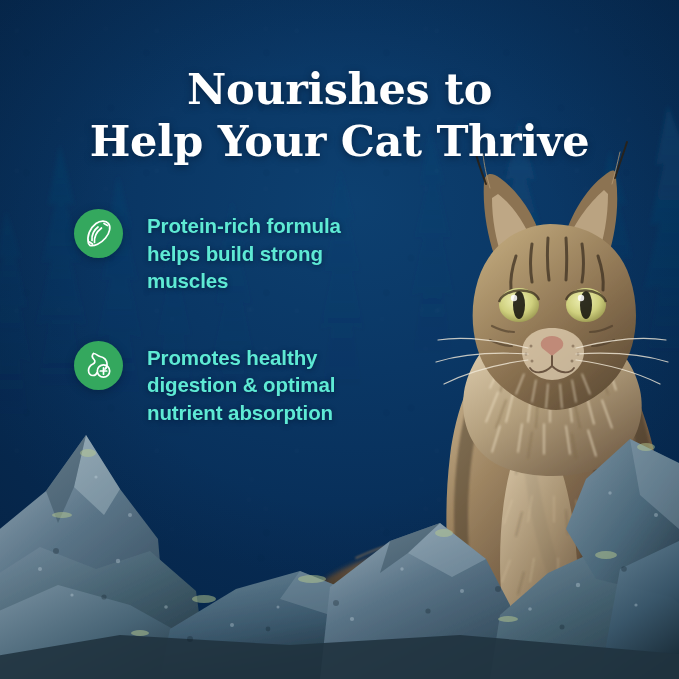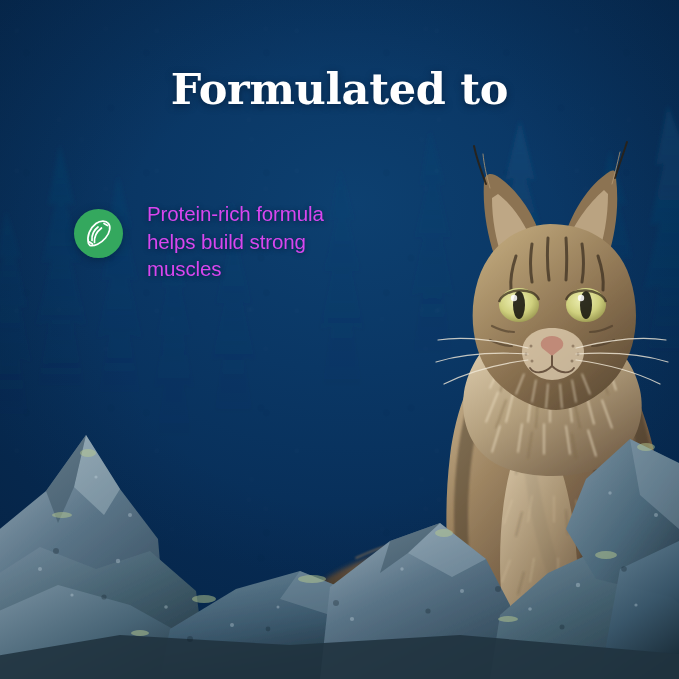--- a/index.html
+++ b/index.html
@@ -87,27 +87,28 @@
     background: #34a85e;
     display: flex;
     align-items: center;
     justify-content: center;
     margin-top: 9px;
     box-shadow: 0 2px 8px rgba(3,20,42,0.4);
   }
   .icon-circle svg { display: block; }
   .feature-text {
     margin-left: 24px;
-    color: #d946ef;
+    color: #5eead4;
     font-size: 20.5px;
     line-height: 27.5px;
-    font-weight: 400;
+    font-weight: 700;
     letter-spacing: -0.1px;
     text-shadow: 0 1px 5px rgba(3,20,42,0.6);
     max-width: 232px;
+    margin-top: 12px;
   }
 
   
   .cat-layer {
     position: absolute;
     left: 300px;
     top: 140px;
     width: 390px;
     height: 539px;
     z-index: 25;
@@ -507,35 +508,51 @@
           <circle cx="336" cy="184" r="3"></circle>
           <circle cx="428" cy="192" r="2.6"></circle>
         <circle cx="498" cy="170" r="3"></circle>
           <circle cx="562" cy="208" r="2.5"></circle>
           <circle cx="624" cy="150" r="2.8"></circle>
       </g>
     </svg>
   </div>
 
   <h1 class="headline">
-    <span class="hl-line">Formulated to</span>
+    <span class="hl-line">Nourishes to</span>
+    <span class="hl-line">Help Your Cat Thrive</span>
   </h1>
 
   <div class="features">
 
     <div class="feature">
       <span class="icon-circle">
         <svg width="31" height="31" viewBox="0 0 31 31" fill="none" stroke="#ffffff" stroke-width="1.7" stroke-linecap="round" stroke-linejoin="round">
           <path d="M5.5 25.5 C3.5 18 7 10 13 5.5 C17.5 2.2 23 2.5 25.5 5.5 C28 8.5 27 14.5 22.5 20 C18 25.5 11 28.5 7 27.5 Z"></path>
           <path d="M9 22.5 C8.5 17 11 12 15 9"></path>
           <path d="M11.5 24.5 C11 19 14 13.5 18.5 10"></path>
           <path d="M21 5.5 L24.5 7.5"></path>
           <path d="M6.5 24 L9.5 26"></path>
         </svg>
       </span>
       <span class="feature-text">Protein-rich formula helps build strong muscles</span>
     </div>
 
 
+    <div class="feature">
+      <span class="icon-circle">
+        <svg width="31" height="31" viewBox="0 0 31 31" fill="none" stroke="#ffffff" stroke-width="1.7" stroke-linecap="round" stroke-linejoin="round">
+          <path d="M10.5 3.5 C13.5 3.5 14.5 6 17 6.5 C20.5 7.2 23.5 9.5 24 13.5
+                   C24.3 16 23.5 18 22 19.2"></path>
+          <path d="M10.5 3.5 C8.5 5.5 9.5 8 11 9.5 C12.5 11 12 13 10 14
+                   C7.5 15.2 5.5 17.5 5.5 20.5 C5.5 23.5 7.5 25.5 10 25.5
+                   C12 25.5 13.5 24.2 14 22.5"></path>
+          <circle cx="20.5" cy="21" r="6.2"></circle>
+          <path d="M20.5 17.8 L20.5 24.2"></path>
+          <path d="M17.3 21 L23.7 21"></path>
+        </svg>
+      </span>
+      <span class="feature-text">Promotes healthy digestion &amp; optimal nutrient absorption</span>
+    </div>
 
   </div>
 
 </div>
 
 </body></html>

